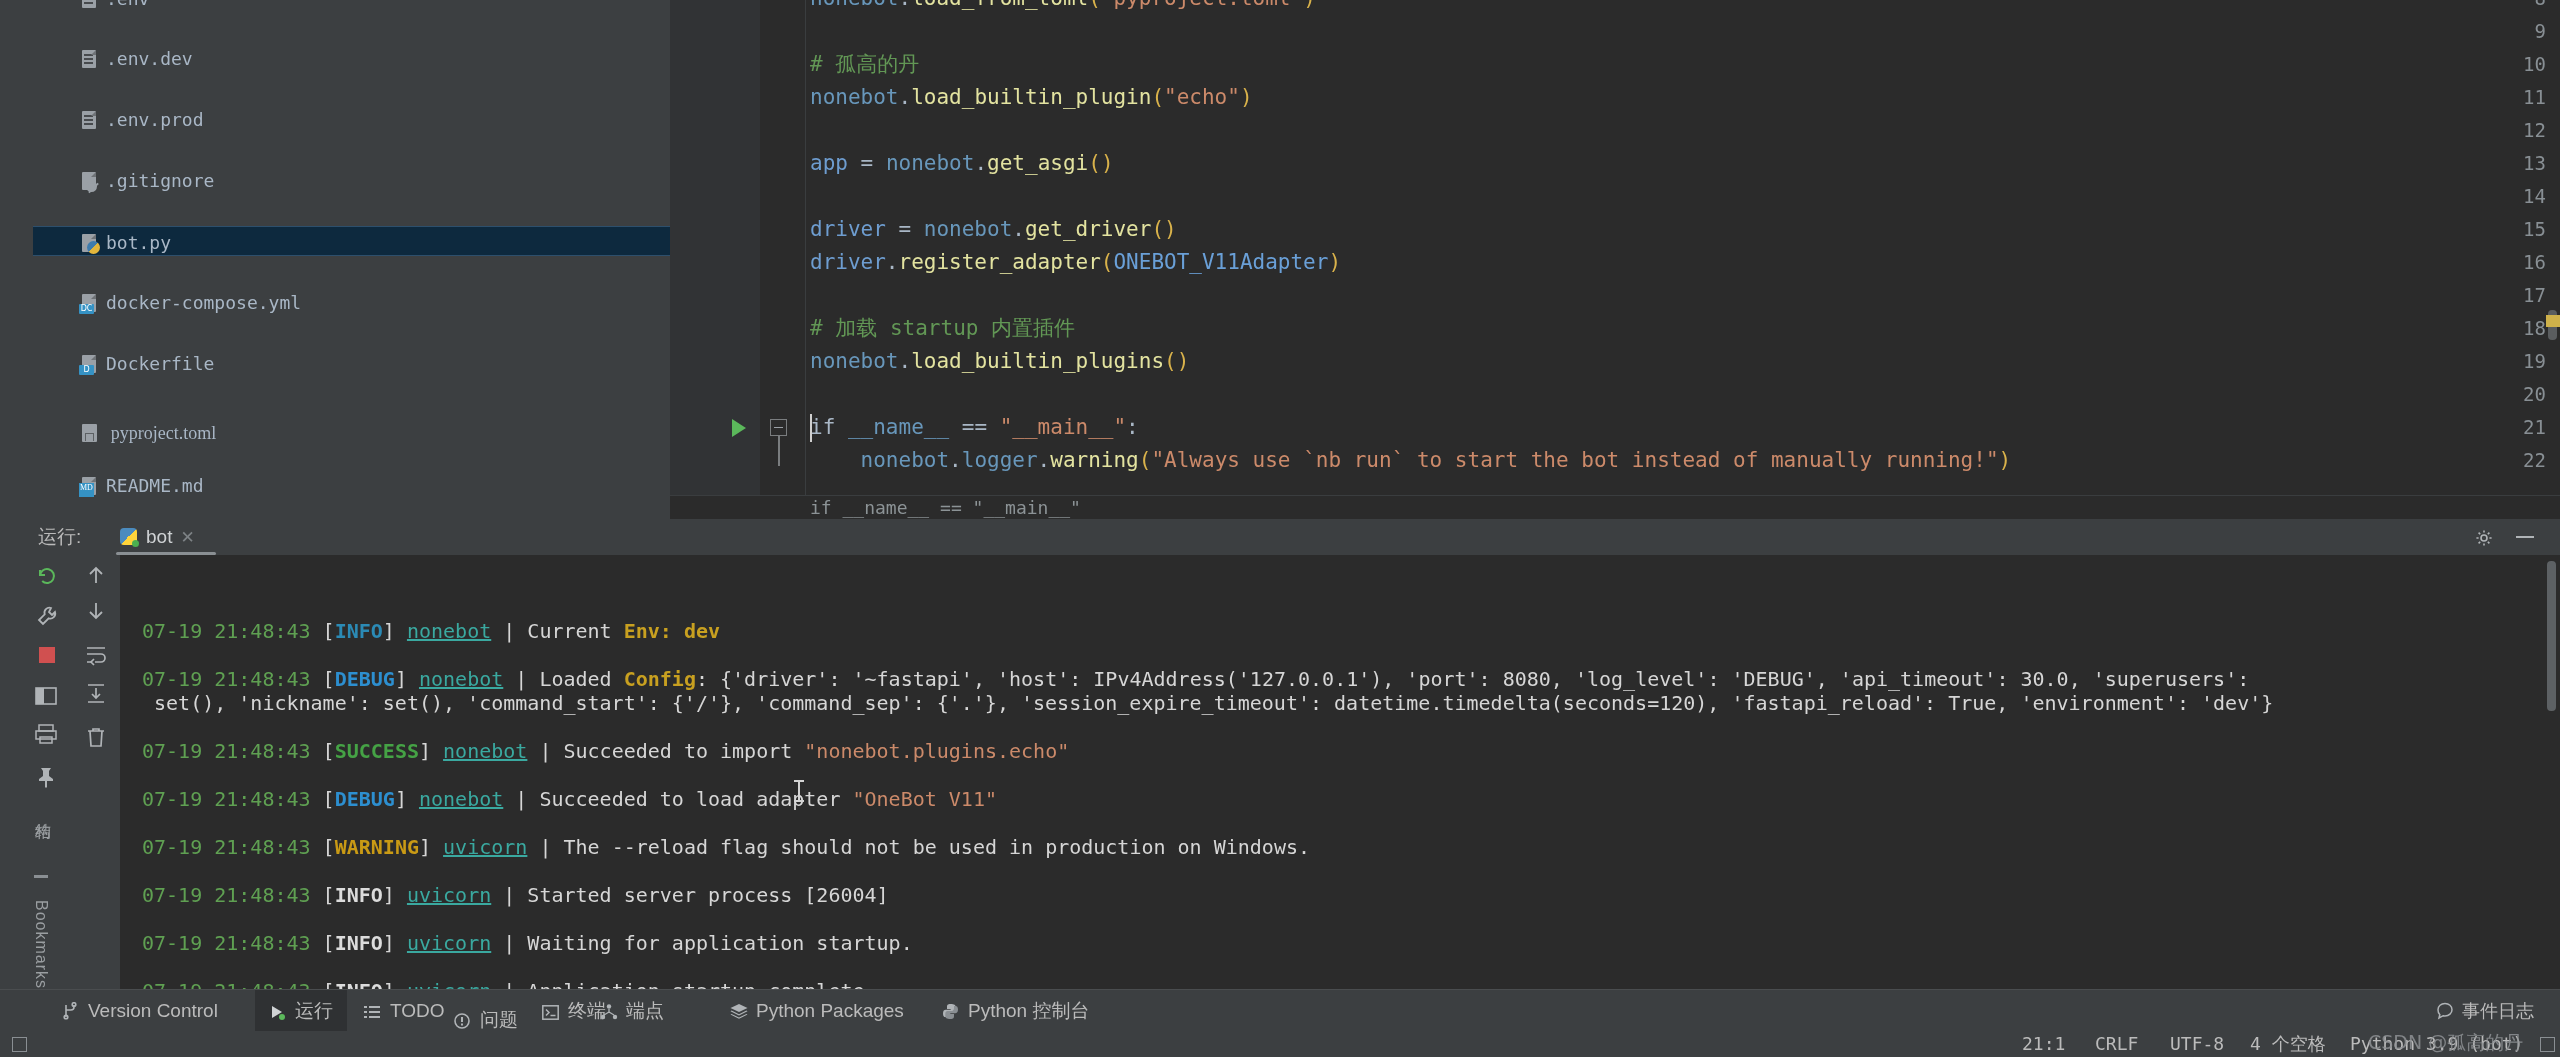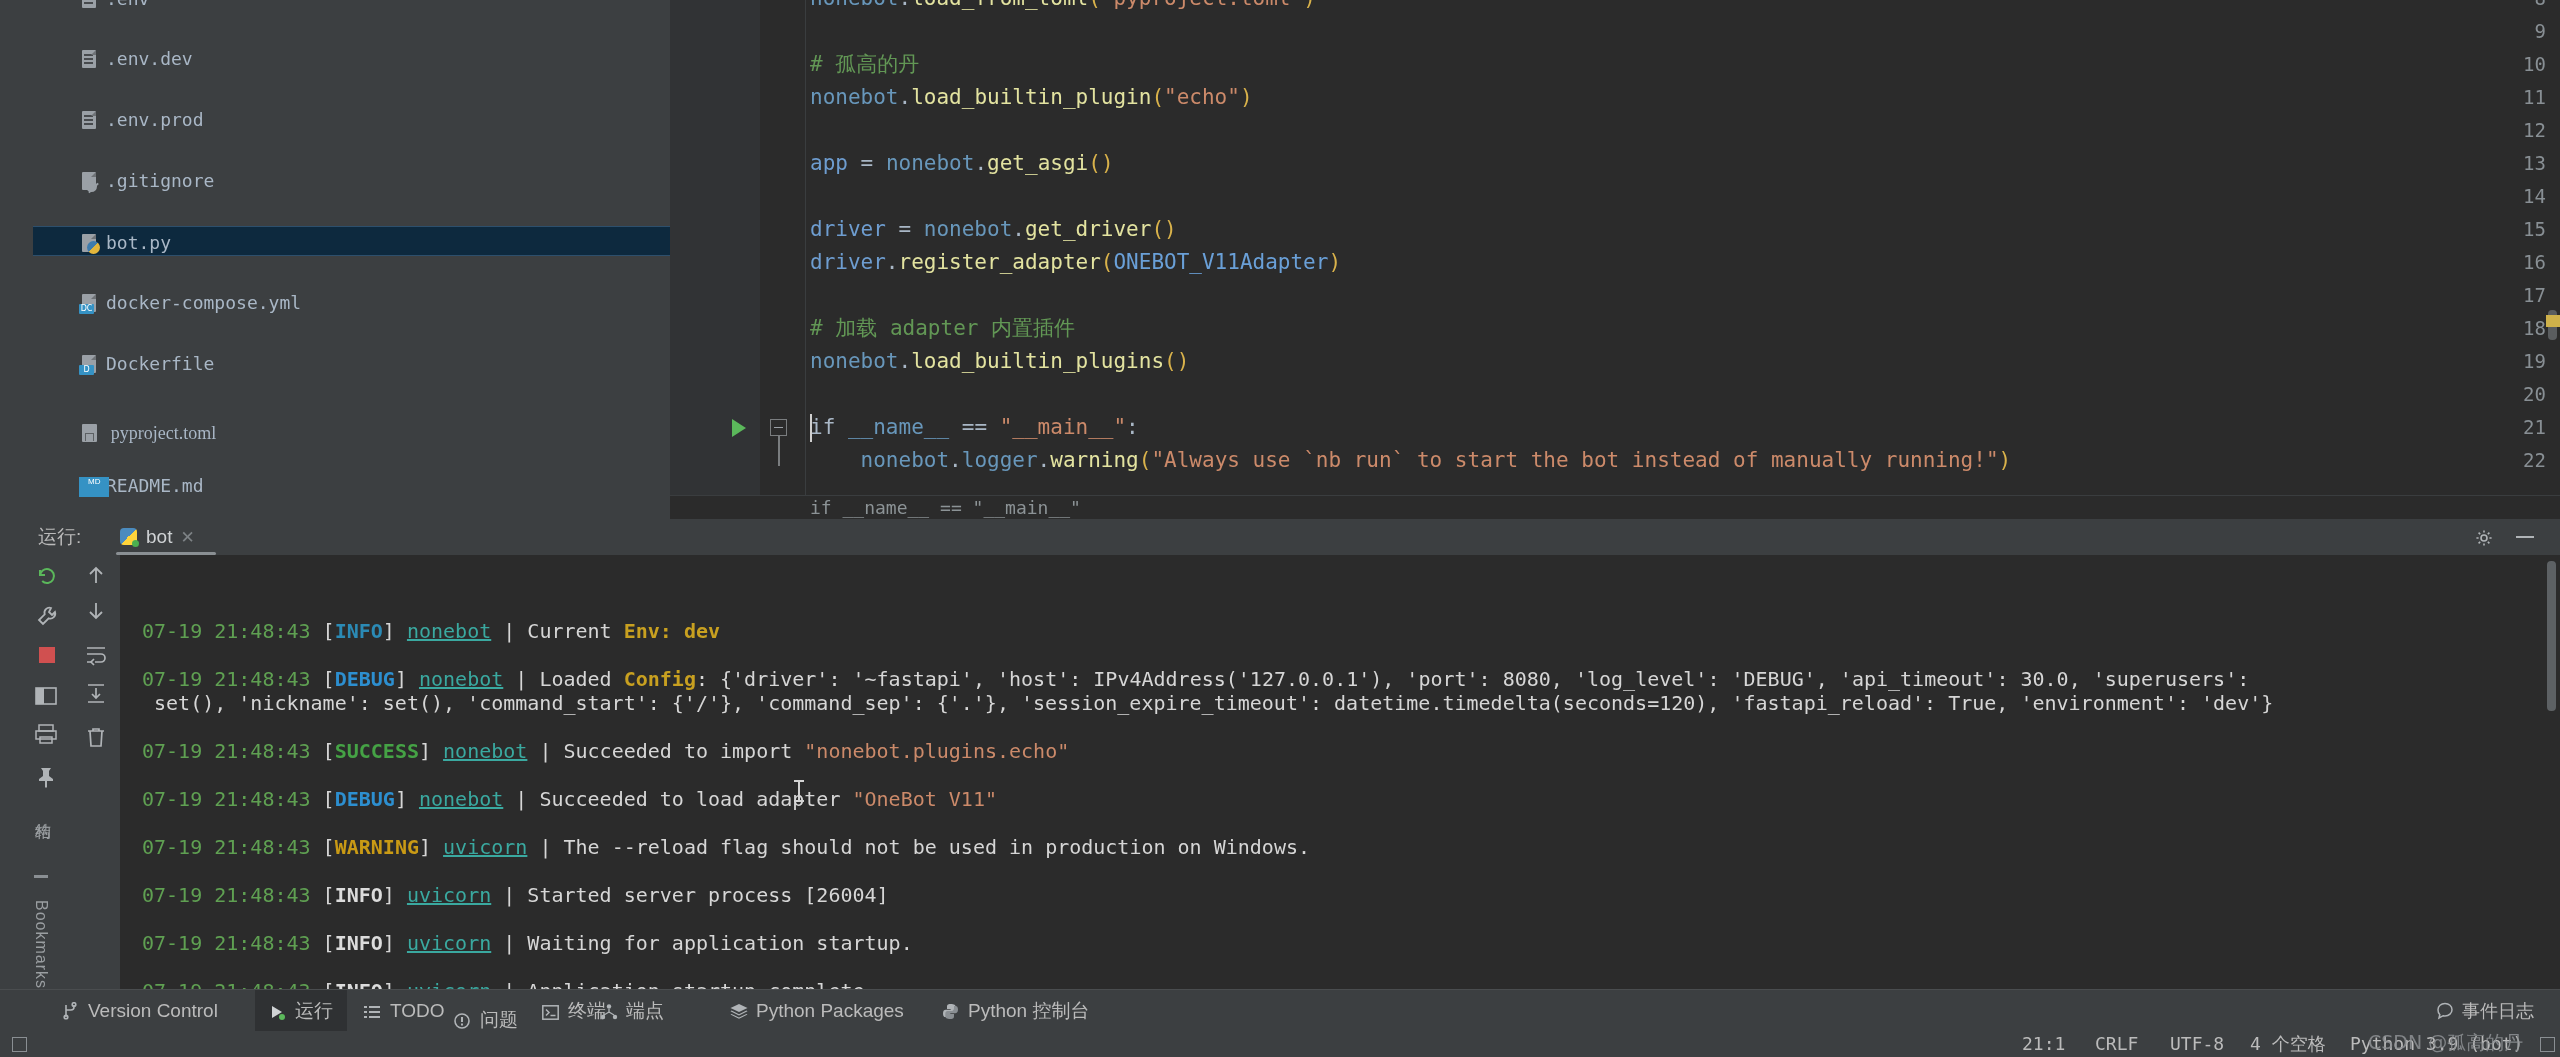--- a/index.html
+++ b/index.html
@@ -34,22 +34,22 @@
      font-size:8px;line-height:10px;text-align:center;font-family:"DejaVu Sans",sans-serif;border-radius:1px;padding:0 1px;}
   .pybadge{position:absolute;left:8px;bottom:0px;width:13px;height:13px;border-radius:50%;
      background:linear-gradient(135deg,#3f7cad 0 50%,#e2b63c 50% 100%);}
   .gitbadge{position:absolute;left:7px;bottom:0px;width:11px;height:11px;border-radius:50%;
      border:2px solid #9aa0a6;box-sizing:border-box;}
   .gitbadge:after{content:"";position:absolute;left:-1px;top:3.5px;width:13px;height:2px;background:#9aa0a6;
      transform:rotate(-45deg);}
   .tomlicon{position:absolute;left:3px;top:2px;width:15px;height:18px;background:#9aa0a6;border-radius:1px;}
   .tomlicon:after{content:"";position:absolute;left:3px;bottom:1px;width:9px;height:8px;border:1.5px solid #5c6063;
      border-bottom:none;box-sizing:border-box;}
-  .mdbadge{position:absolute;left:0px;bottom:0px;height:20px;background:#3592c4;color:#fff;font-size:8px;
-     line-height:10px;padding:0 9px;font-family:Liberation Sans, sans-serif;}
+  .mdbadge{position:absolute;left:0px;bottom:0px;height:14px;background:#3592c4;color:#fff;font-size:8px;
+     line-height:10px;padding:0 1px;font-family:Liberation Serif, serif;}
 
   
   .editor{position:absolute;left:670px;top:0;width:1890px;height:519px;background:#2b2b2b;}
   .ed-gutter{position:absolute;left:0;top:0;width:90px;height:495px;background:#313335;}
   .gutter-num{position:absolute;right:14px;width:60px;text-align:right;color:#888f94;
      font-family:"DejaVu Sans Mono","Liberation Mono",monospace;font-size:19px;line-height:33px;height:33px;}
   .ed-sep{position:absolute;left:135px;top:0;width:1px;height:495px;background:#3a3d3f;}
   .code{position:absolute;left:140px;top:0;width:1740px;height:495px;overflow:hidden;
      font-family:"DejaVu Sans Mono","Liberation Mono",monospace;font-size:21px;}
   .cl{position:absolute;left:0;height:33px;line-height:33px;white-space:pre;}
@@ -235,21 +235,21 @@
         <div class="cl c-com" style="top:48px"># 孤高的丹</div>
 
         <div class="cl" style="top:81px"><span class="c-mod">nonebot</span><span class="c-id">.</span><span class="c-fn">load_builtin_plugin</span><span class="c-par">(</span><span class="c-str">"echo"</span><span class="c-par">)</span></div>
 
         <div class="cl" style="top:147px"><span class="c-blue">app</span><span class="c-id"> </span><span class="c-id">=</span><span class="c-id"> </span><span class="c-mod">nonebot</span><span class="c-id">.</span><span class="c-fn">get_asgi</span><span class="c-par">()</span></div>
 
         <div class="cl" style="top:213px"><span class="c-blue">driver</span><span class="c-id"> = </span><span class="c-mod">nonebot</span><span class="c-id">.</span><span class="c-fn">get_driver</span><span class="c-par">()</span></div>
 
         <div class="cl" style="top:246px"><span class="c-blue">driver</span><span class="c-id">.</span><span class="c-fn">register_adapter</span><span class="c-par">(</span><span class="c-cls">ONEBOT_V11Adapter</span><span class="c-par">)</span></div>
 
-        <div class="cl c-com" style="top:312px"># 加载 adapter 内置插件</div>
+        <div class="cl c-com" style="top:312px"># 加载 startup 内置插件</div>
 
         <div class="cl" style="top:345px"><span class="c-mod">nonebot</span><span class="c-id">.</span><span class="c-fn">load_builtin_plugins</span><span class="c-par">()</span></div>
 
         <div class="cl" style="top:411px"><span class="c-id">if </span><span class="c-mod">__name__</span><span class="c-id"> == </span><span class="c-str">"__main__"</span><span class="c-id">:</span></div>
 
         <div class="cl" style="top:444px"><span class="c-id">    </span><span class="c-mod">nonebot</span><span class="c-id">.</span><span class="c-mod">logger</span><span class="c-id">.</span><span class="c-fn">warning</span><span class="c-par">(</span><span class="c-str">"Always use `nb run` to start the bot instead of manually running!"</span><span class="c-par">)</span></div>
       </div>
 
       <div class="caret" style="left:140px;top:414px;height:28px;"></div>
 

